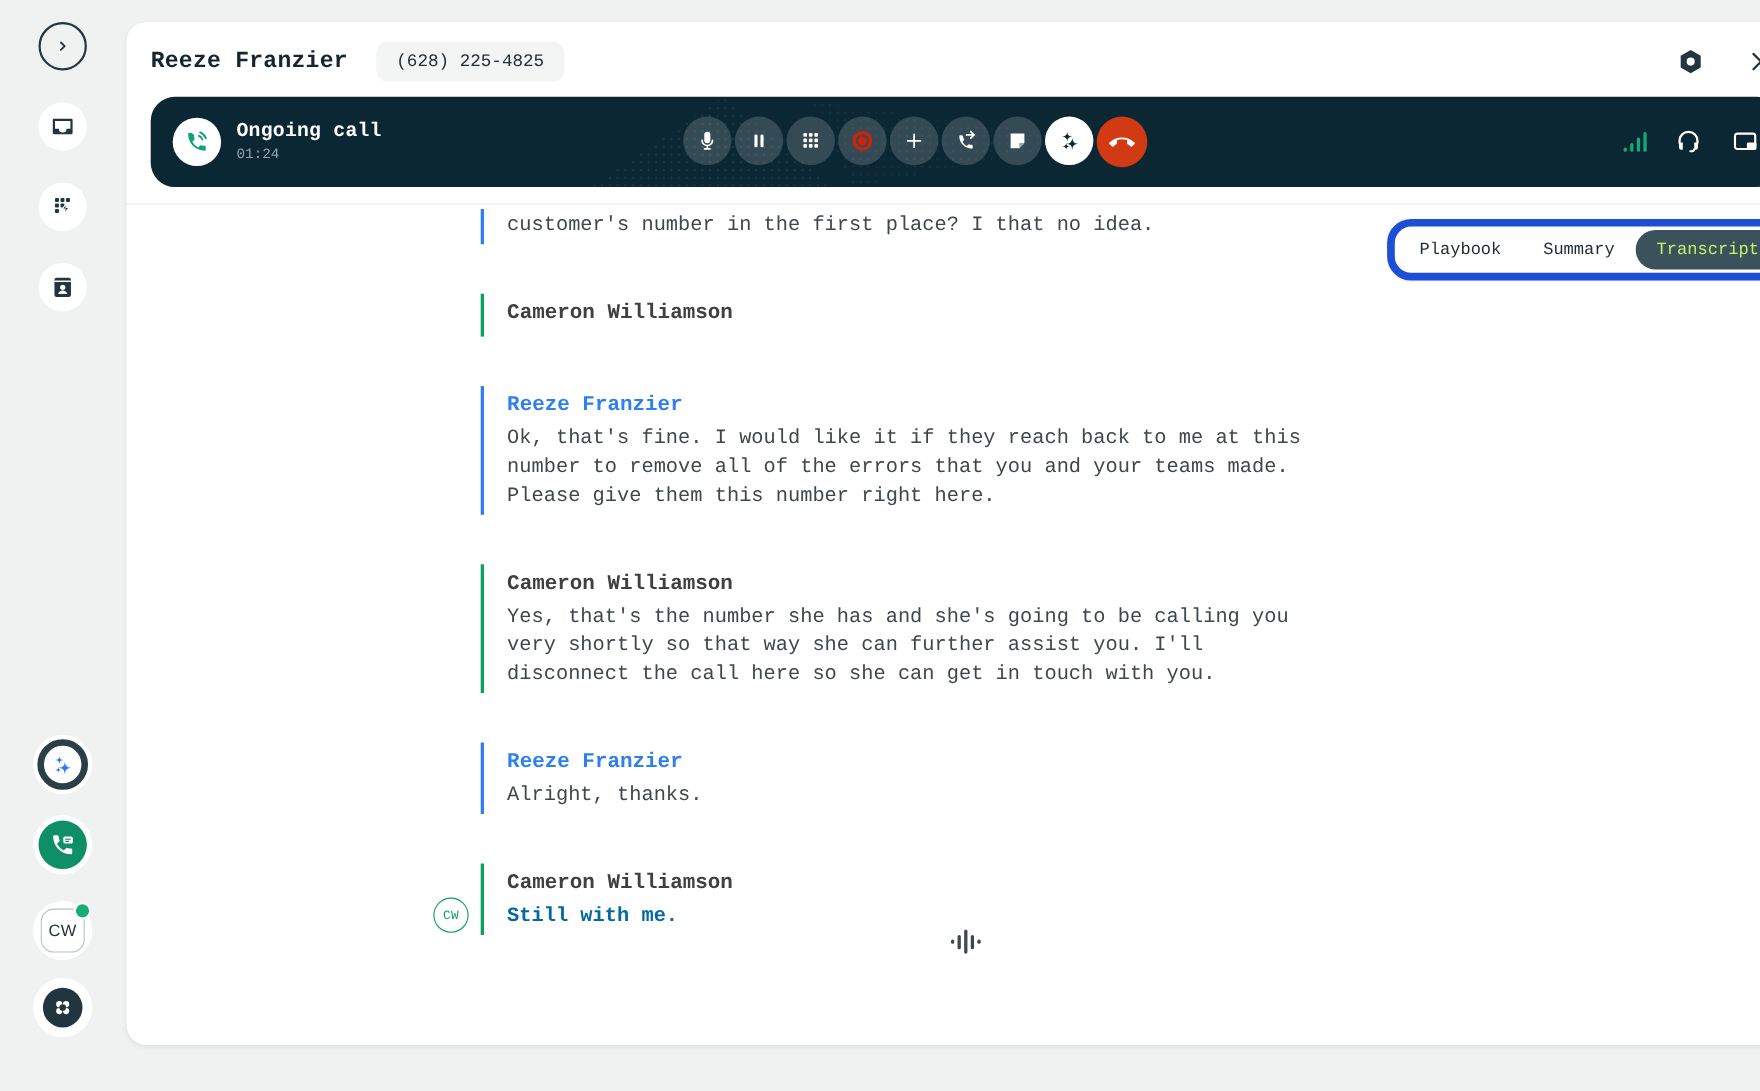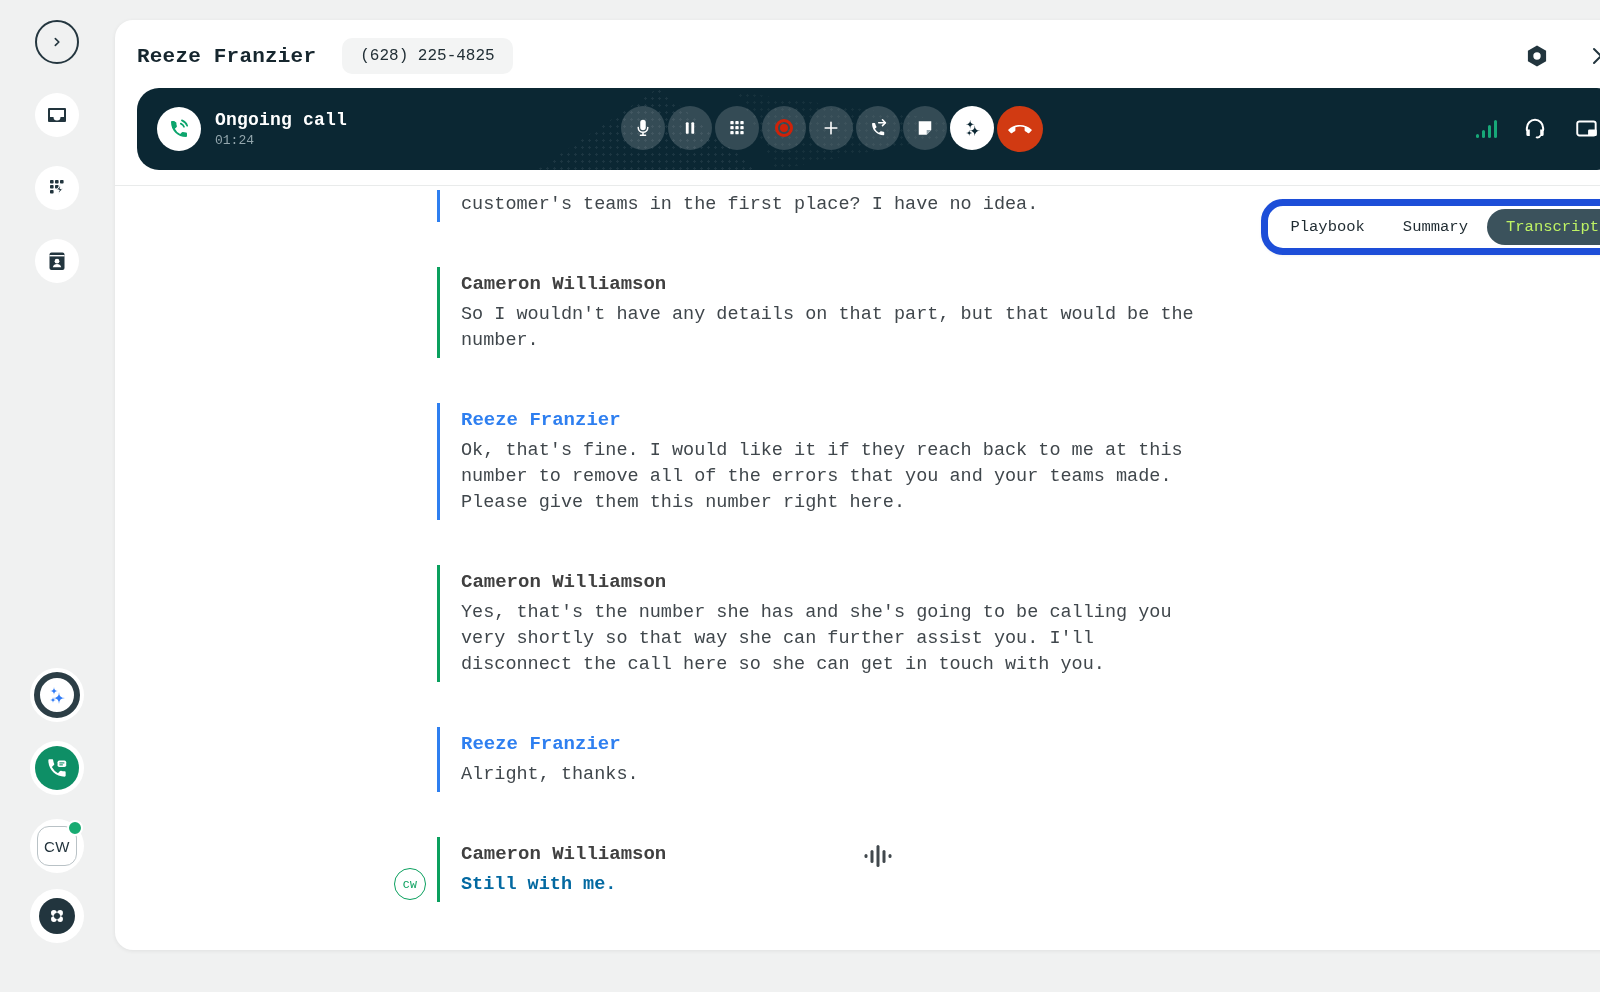--- a/index.html
+++ b/index.html
@@ -300,27 +300,26 @@
   <div class="content">
     <div class="tabs">
       <div class="tab">Playbook</div>
       <div class="tab">Summary</div>
       <div class="tab active">Transcript</div>
     </div>
 
     <div class="transcript" id="transcript-list">
   <div class="entry blue nospeaker">
 
-    <div class="txt">customer's teams in the first place? I have no idea.</div>
+    <div class="txt">customer's number in the first place? I that no idea.</div>
   </div>
 
   <div class="entry green">
 
     <div class="speaker">Cameron Williamson</div>
-    <div class="txt">So I wouldn't have any details on that part, but that would be the number.</div>
   </div>
 
   <div class="entry blue">
 
     <div class="speaker">Reeze Franzier</div>
     <div class="txt">Ok, that's fine. I would like it if they reach back to me at this number to remove all of the errors that you and your teams made. Please give them this number right here.</div>
   </div>
 
   <div class="entry green">
 

